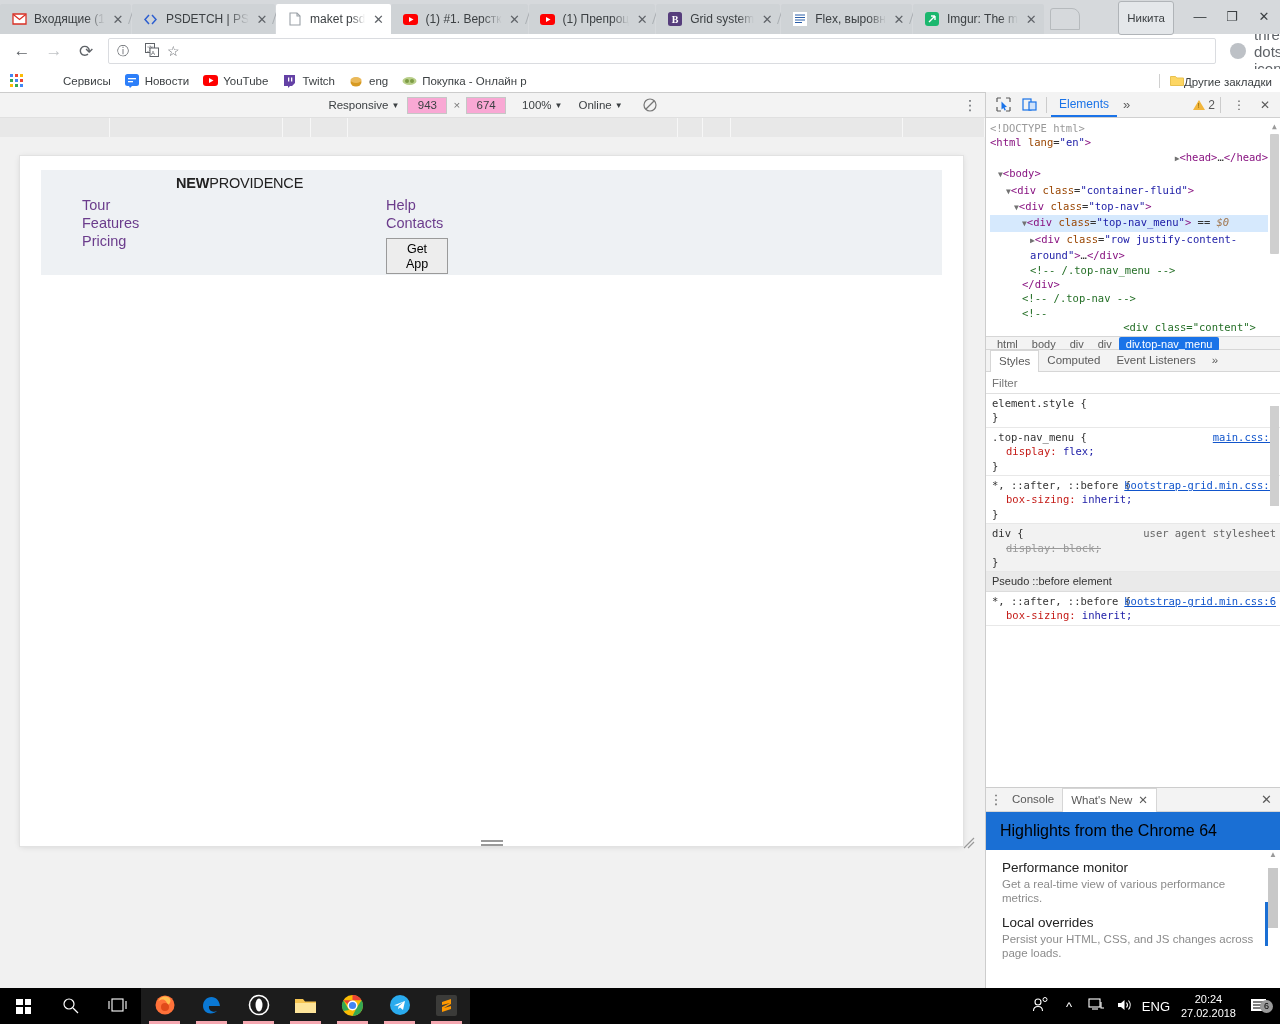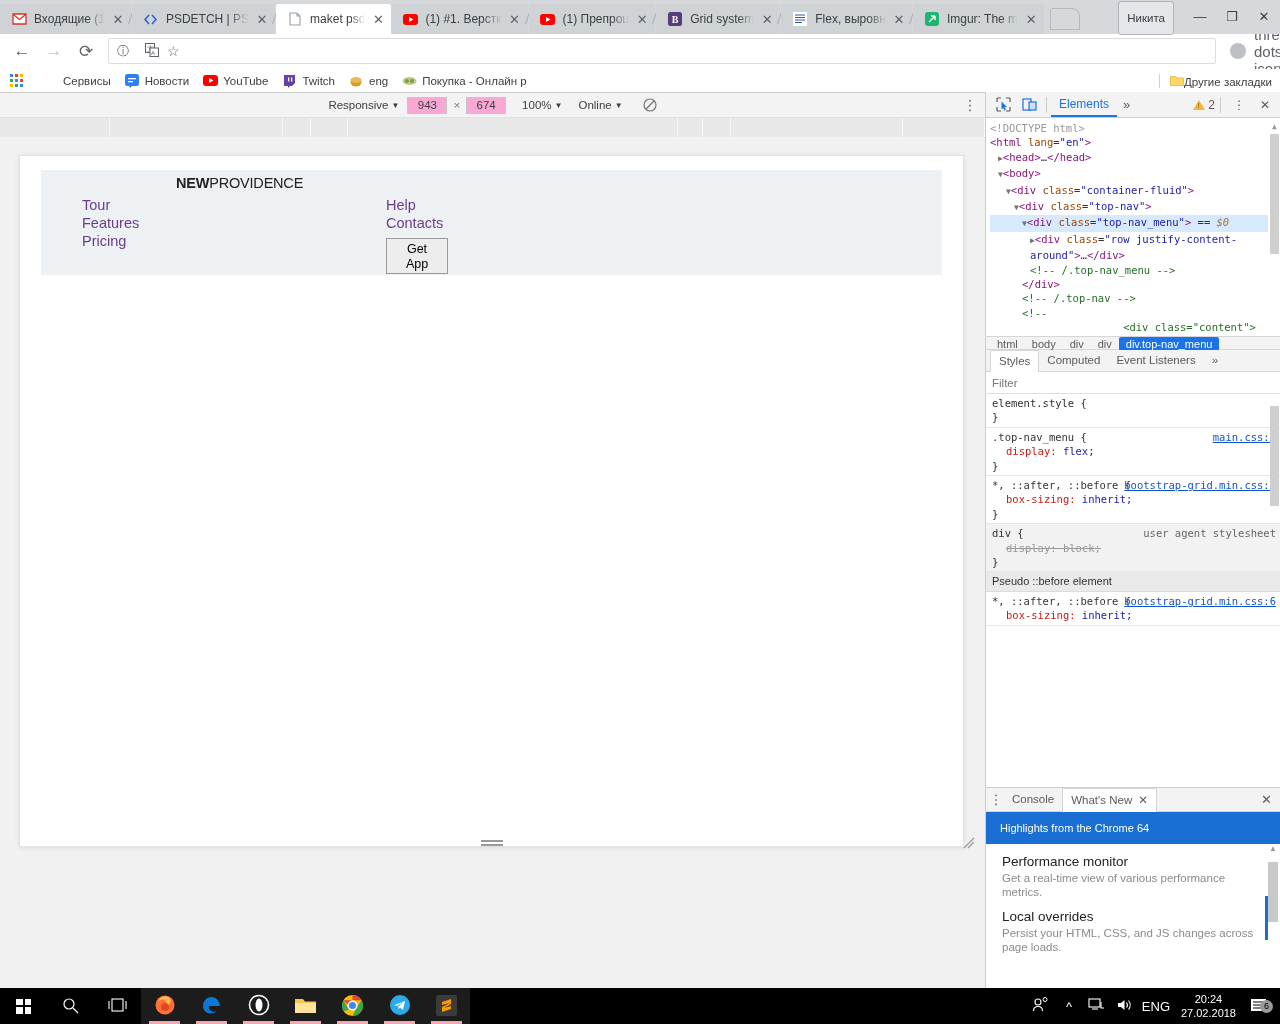--- a/index.html
+++ b/index.html
@@ -284,21 +284,21 @@
     height: 24px; display: flex; align-items: center;
     background: #f3f3f3; border-bottom: 1px solid #d6d6d6;
     font-size: 11.5px; color: #5a5a5a; padding-left: 2px;
   }
   #drawer-tabs .dots { width: 16px; text-align: center; font-size: 13px; }
   .dw-tab { padding: 0 8px; height: 23px; line-height: 23px; display: flex; align-items: center; gap: 6px; }
   .dw-tab.active { background: #fff; border: 1px solid #d6d6d6; border-bottom: none; height: 24px; }
   #drawer-close { margin-left: auto; padding: 0 8px; font-size: 13px; color: #5a5a5a; }
 
   #wn-header {
-    background: #1a6fd4; color: #ffffff; font-size: 11px;
+    background: #1a6fd4; color: #000000; font-size: 16px;
     padding: 10px 14px; font-family: "Liberation Sans", sans-serif;
   }
   #wn-body { flex: 1; position: relative; overflow: hidden; padding: 10px 16px 0 16px; }
   .wn-item { margin-bottom: 10px; }
   .wn-title { font-size: 13.5px; color: #222; margin-bottom: 2px; }
   .wn-desc { font-size: 11.5px; color: #8b8b8b; line-height: 14px; }
   #wn-scroll { position: absolute; right: 2px; top: 0; width: 10px; bottom: 0; }
   #wn-scroll .thumb { position: absolute; top: 18px; width: 10px; height: 60px; background: #c8c8c8; }
   #wn-accent { position: absolute; right: 12px; top: 52px; width: 3px; height: 44px; background: #1a6fd4; }
   #wn-scroll .ar { text-align: center; color: #999; font-size: 8px; }
@@ -636,21 +636,21 @@
       <div id="dt-sep2"></div>
       <div class="dt-ico-btn">⋮</div>
       <div class="dt-ico-btn">✕</div>
     </div>
   </div>
 
   <div id="dom-tree">
     <div id="dom-lines-host">
         <div class="dl" style="padding-left: 0px;"><span class="dt-doctype">&lt;!DOCTYPE html&gt;</span></div>
         <div class="dl" style="padding-left: 0px;"><span class="tg">&lt;html</span> <span class="at">lang</span>=<span class="av">"en"</span><span class="tg">&gt;</span></div>
-        <div class="dl" style="padding-left: 8px;"><span class="tw">▶</span><span class="tg">&lt;head&gt;</span>…<span class="tg">&lt;/head&gt;</span></div>
+        <div class="dl" style="padding-left: 8px; text-align: right;"><span class="tw">▶</span><span class="tg">&lt;head&gt;</span>…<span class="tg">&lt;/head&gt;</span></div>
         <div class="dl" style="padding-left: 8px;"><span class="tw">▼</span><span class="tg">&lt;body&gt;</span></div>
         <div class="dl" style="padding-left: 16px;"><span class="tw">▼</span><span class="tg">&lt;div</span> <span class="at">class</span>=<span class="av">"container-fluid"</span><span class="tg">&gt;</span></div>
         <div class="dl" style="padding-left: 24px;"><span class="tw">▼</span><span class="tg">&lt;div</span> <span class="at">class</span>=<span class="av">"top-nav"</span><span class="tg">&gt;</span></div>
         <div class="dl sel-row" style="padding-left: 32px;"><span class="tw">▼</span><span class="tg">&lt;div</span> <span class="at">class</span>=<span class="av">"top-nav_menu"</span><span class="tg">&gt;</span> == <span class="gold">$0</span></div>
         <div class="dl" style="padding-left: 40px;"><span class="tw">▶</span><span class="tg">&lt;div</span> <span class="at">class</span>=<span class="av">"row justify-content-around"</span><span class="tg">&gt;</span>…<span class="tg">&lt;/div&gt;</span></div>
         <div class="dl" style="padding-left: 40px;"><span class="cm">&lt;!-- /.top-nav_menu --&gt;</span></div>
         <div class="dl" style="padding-left: 32px;"><span class="tg">&lt;/div&gt;</span></div>
         <div class="dl" style="padding-left: 32px;"><span class="cm">&lt;!-- /.top-nav --&gt;</span></div>
         <div class="dl" style="padding-left: 32px;"><span class="cm">&lt;!--</span></div>
         <div class="dl" style="padding-left: 32px;"><span class="cm">                &lt;div class="content"&gt;</span></div>

